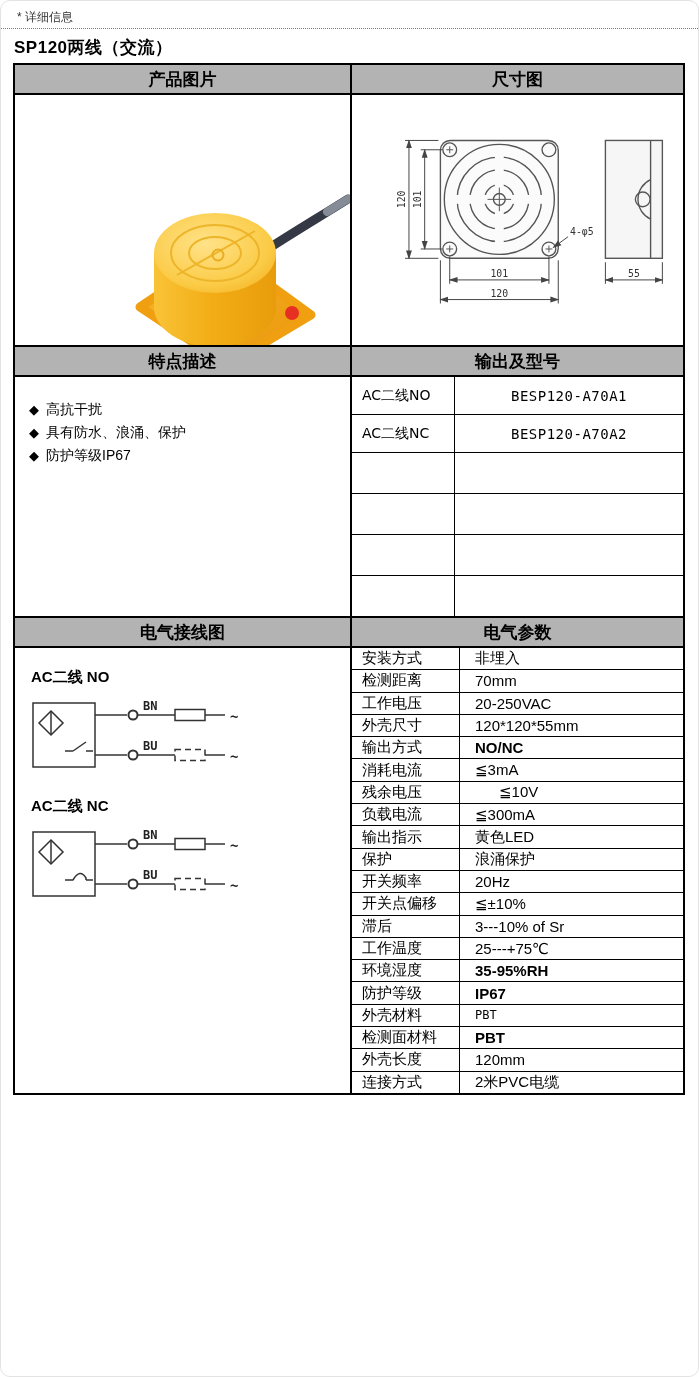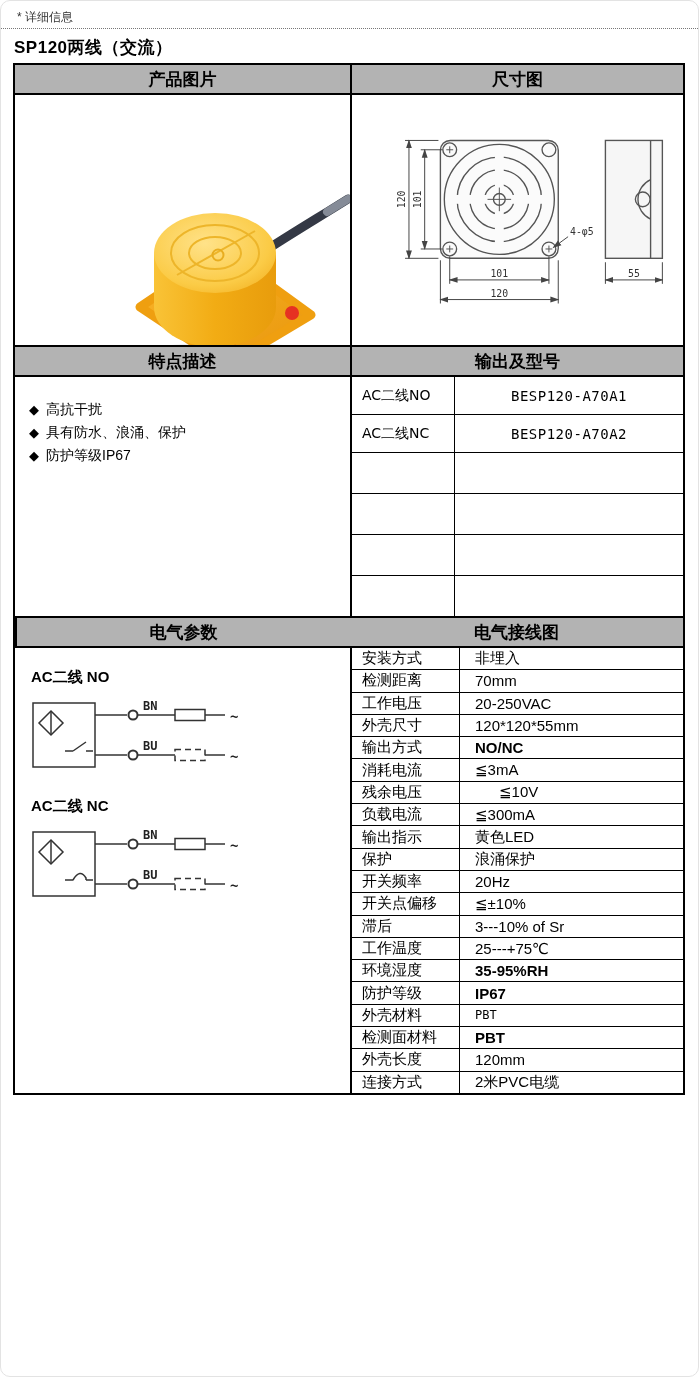--- a/index.html
+++ b/index.html
@@ -228,22 +228,22 @@
             <div class="plabel"></div>
             <div class="pvalue"></div>
           </div>
           <div class="prow mrow" style="flex: 1 1 auto;">
             <div class="plabel"></div>
             <div class="pvalue"></div>
           </div>
         </div>
     </div>
 
+    <div class="hcell ht">电气接线图</div>
     <div class="hcell ht col2">电气参数</div>
-    <div class="hcell ht">电气接线图</div>
 
     <div class="cell wiring">
       <div class="wiring-title">AC二线 NO</div>
       <svg class="wsvg" width="320" height="102" viewBox="0 0 320 102">
         <g stroke="#333" stroke-width="1.5" fill="none">
           <rect x="6" y="14" width="62" height="64" fill="#fff"></rect>
           <polygon points="24,22 36,34 24,46 12,34"></polygon>
           <line x1="24" y1="22" x2="24" y2="46"></line>
           <path d="M38,62 h8 M46,62 l13,-9 M59,62 h7"></path>
           <line x1="68" y1="26" x2="100" y2="26"></line>

